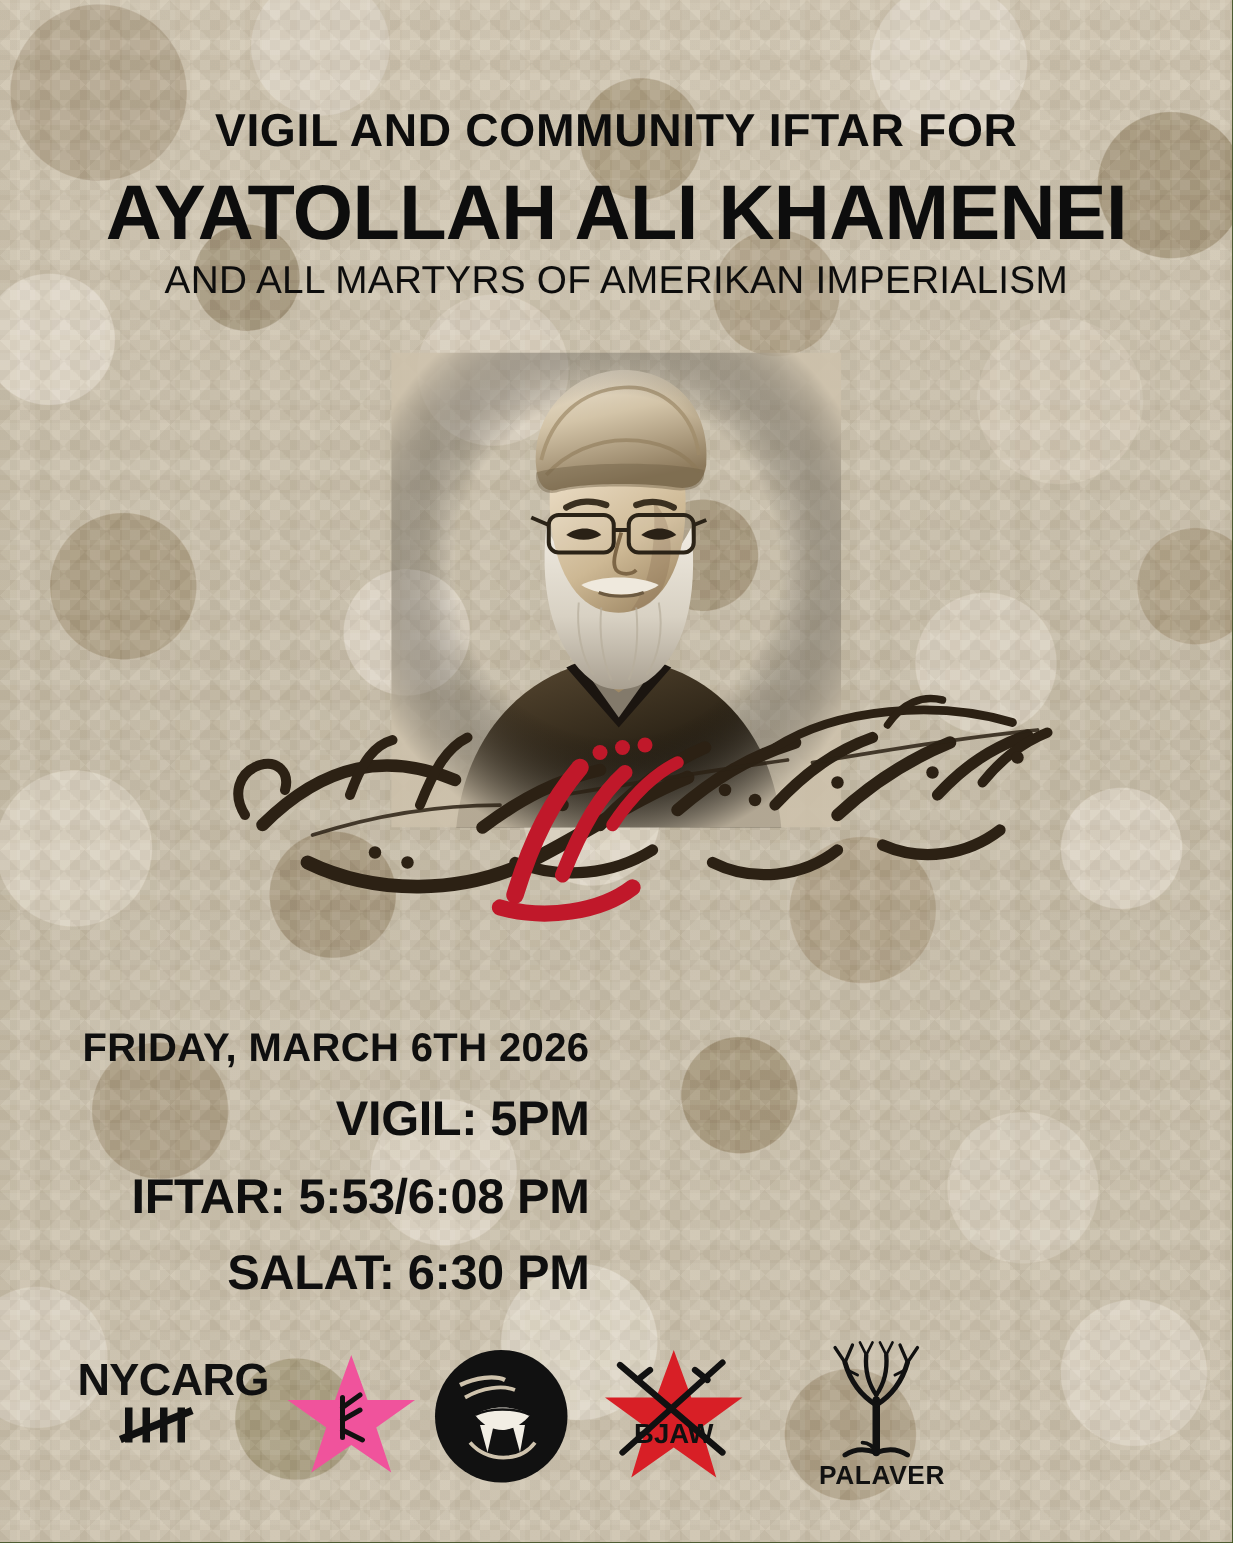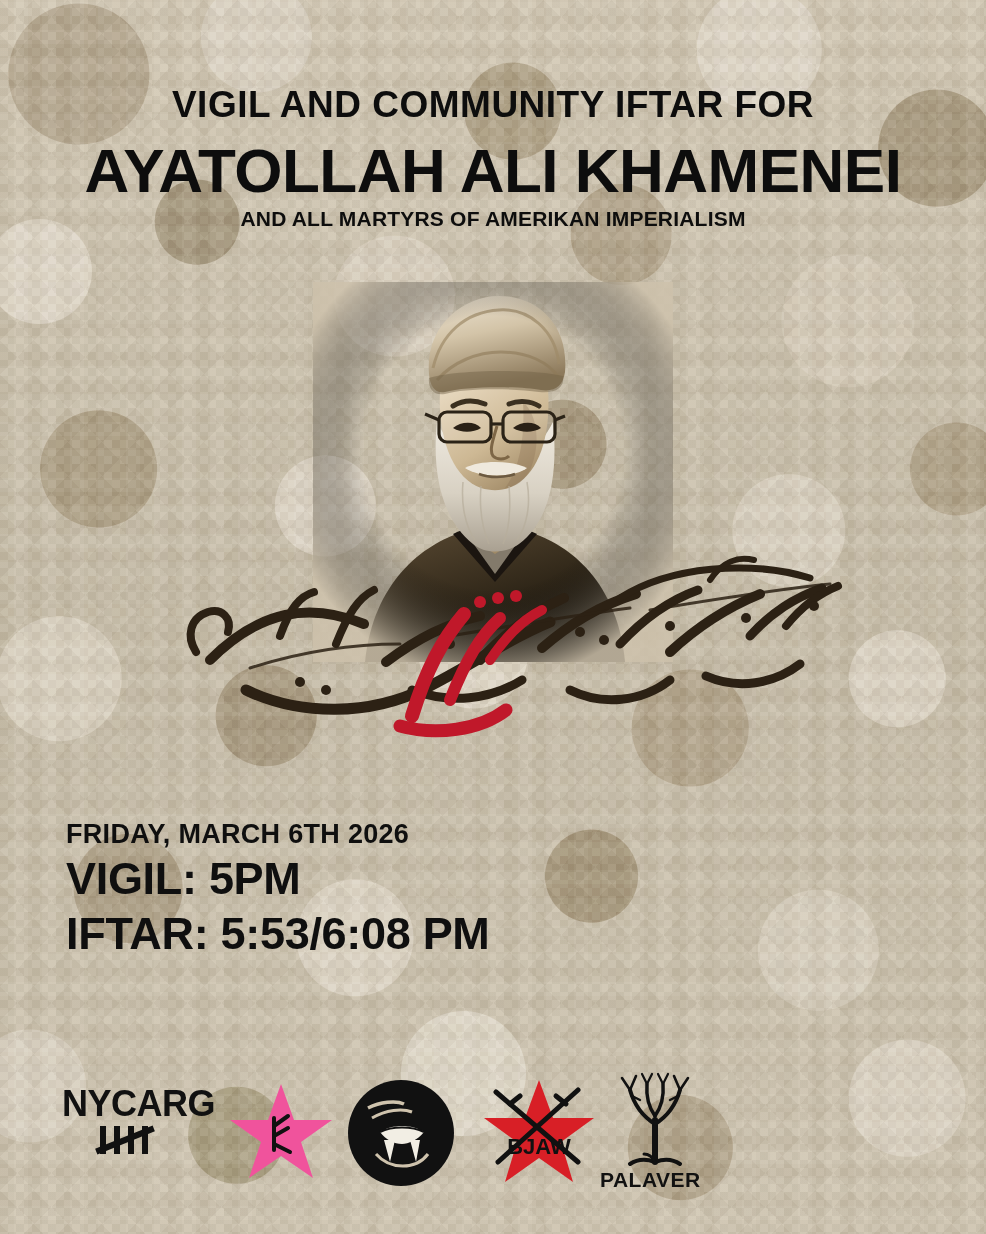--- a/index.html
+++ b/index.html
@@ -92,22 +92,22 @@
   }
   .headline .line2 {
     font-size: 62px;
     font-weight: bold;
     letter-spacing: -0.5px;
     line-height: 1.02;
     margin-top: 14px;
     white-space: nowrap;
   }
   .headline .line3 {
-    font-size: 21px;
-    font-weight: bold;
+    font-size: 31px;
+    font-weight: normal;
     letter-spacing: 0.2px;
     line-height: 1.05;
     margin-top: 6px;
     white-space: nowrap;
   }
 
   
   .portrait-wrap {
     position: absolute;
     top: 282px;
@@ -128,31 +128,32 @@
   }
 
   
   .details {
     position: absolute;
     left: 66px;
     top: 818px;
     color: #0f0f0f;
   }
   .details .small {
-    font-size: 27px;
+    font-size: 32px;
     font-weight: bold;
     letter-spacing: 0.3px;
     line-height: 1.25;
   }
   .details .big {
-    font-size: 45px;
+    font-size: 39px;
     font-weight: bold;
     letter-spacing: -0.3px;
     line-height: 1.22;
-    margin-top: 0;
+    margin-top: 14px;
+    text-align: right;
   }
 
   
   .logos {
     position: absolute;
     left: 54px;
     top: 1066px;
     width: 700px;
     height: 130px;
   }
@@ -199,21 +200,21 @@
   
   .logo-star { left: 172px; top: 12px; width: 110px; height: 110px; }
 
   
   .logo-fangs { left: 292px; top: 12px; width: 110px; height: 110px; }
 
   
   .logo-bjaw { left: 420px; top: 8px; width: 130px; height: 118px; }
 
   
-  .logo-palaver { left: 546px; top: 0px; width: 140px; height: 130px; text-align: left; }
+  .logo-palaver { left: 562px; top: 0px; width: 140px; height: 130px; text-align: right; }
   .logo-palaver .palaver-word {
     font-size: 21px;
     font-weight: bold;
     letter-spacing: 0.5px;
     color: #111;
     margin-top: -2px;
   }
 </style>
 </head>
 <body>
@@ -359,20 +360,21 @@
         <circle cx="348" cy="58" r="6" fill="#c0182a" stroke="none"></circle>
         <circle cx="366" cy="56" r="6" fill="#c0182a" stroke="none"></circle>
       </g>
     </svg>
   </div>
 
   <div class="details">
     <div class="small">FRIDAY, MARCH 6TH 2026</div>
     <div class="big">VIGIL: 5PM</div>
     <div class="big">IFTAR: 5:53/6:08 PM</div>
+    <div class="big">SALAT: 6:30 PM</div>
   </div>
 
   <div class="logos">
 
     <div class="logo logo-nycarg">
       <div class="wordmark">NYCARG</div>
       <div class="tally">
         <i></i>
           <i></i>
           <i></i>

